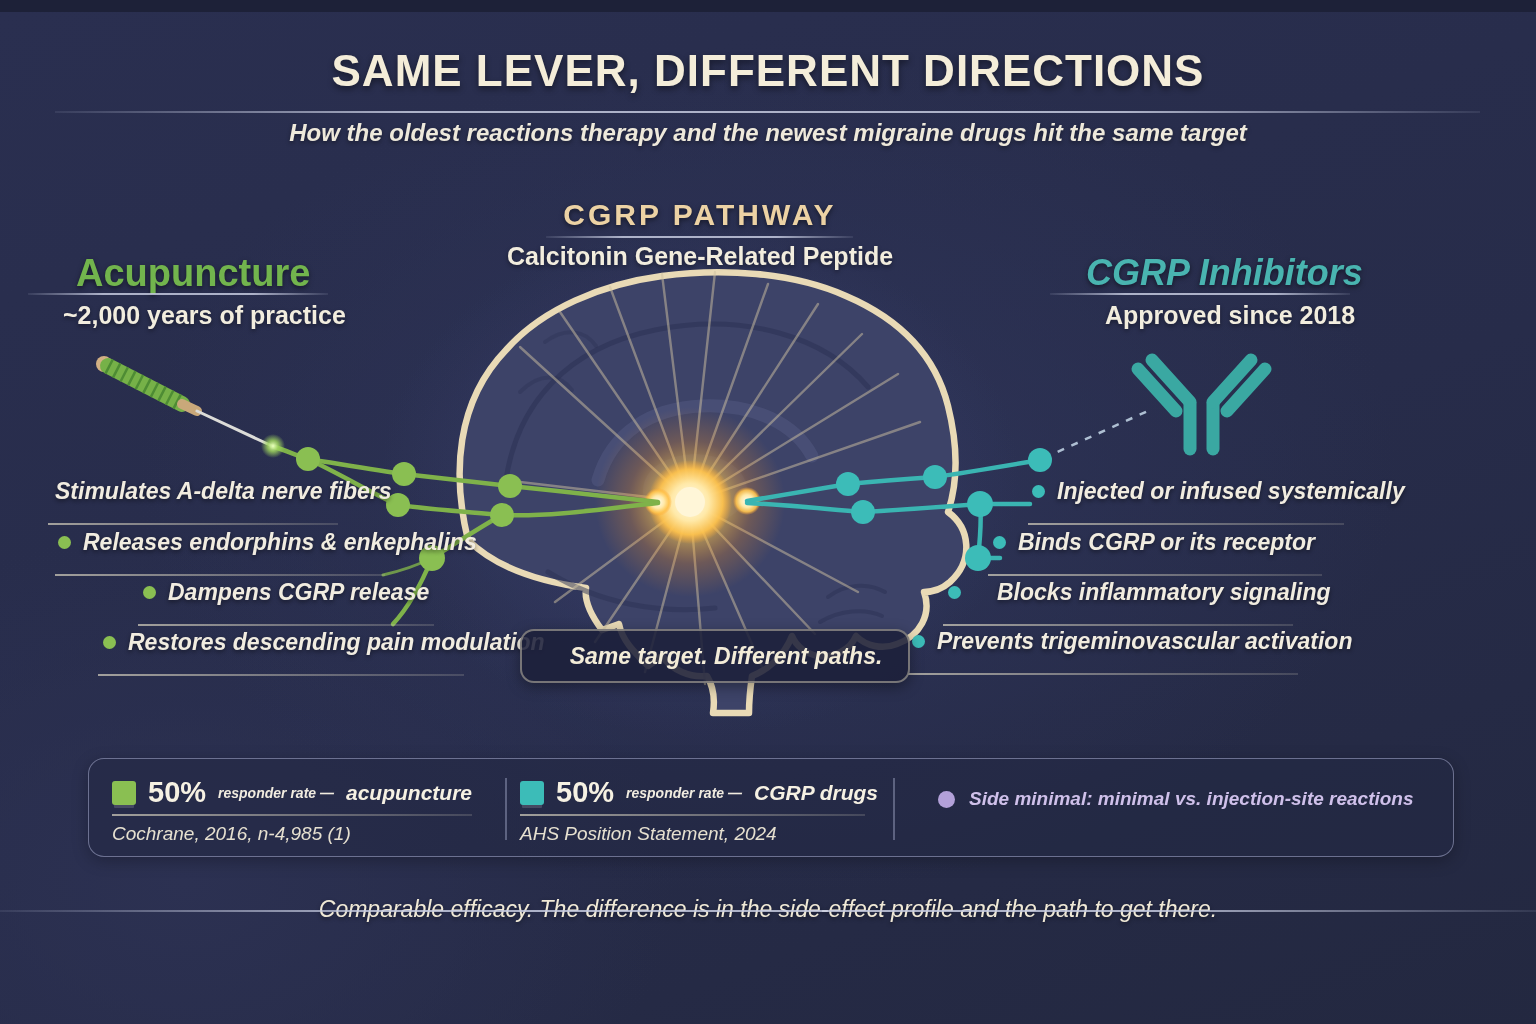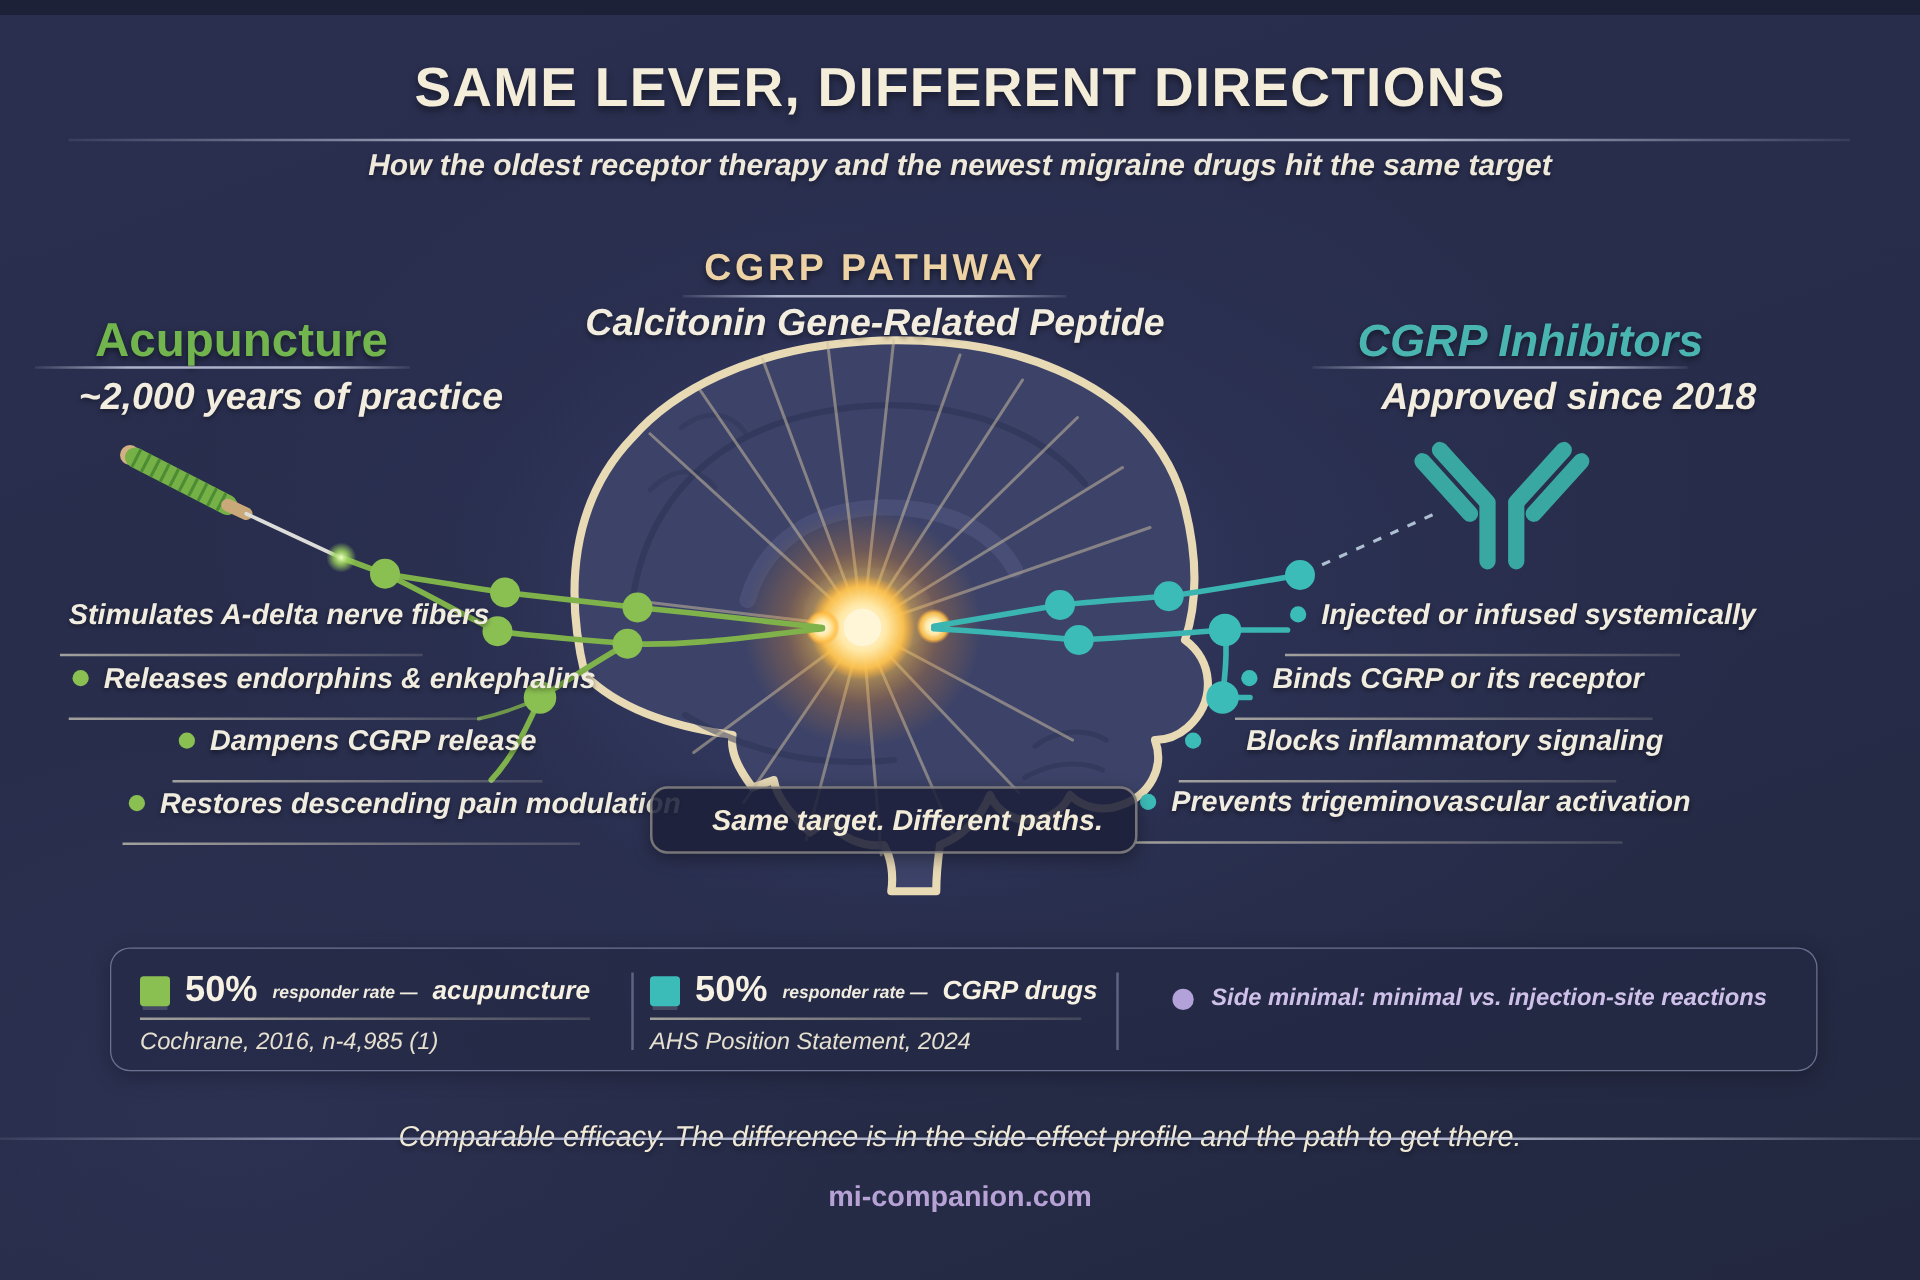--- a/index.html
+++ b/index.html
@@ -16,21 +16,21 @@
   .nowrap{white-space:nowrap;}
   
   .main-title{width:100%;text-align:center;top:34px;font-size:44px;font-weight:bold;
     letter-spacing:1px;color:#f4edd9;text-shadow:0 3px 6px rgba(0,0,0,.45);}
   .subtitle{width:100%;text-align:center;top:107px;font-size:24px;font-style:italic;
     font-weight:600;color:#eee9db;text-shadow:0 2px 4px rgba(0,0,0,.4);}
   .rule{height:2px;background:linear-gradient(90deg,rgba(140,146,172,.15),rgba(196,201,222,.85) 25%,rgba(196,201,222,.85) 75%,rgba(140,146,172,.15));}
   .thinline{height:2px;background:linear-gradient(90deg,rgba(214,209,190,.70),rgba(214,209,190,.18));}
   .col-heading{font-weight:bold;text-shadow:0 2px 5px rgba(0,0,0,.5);}
   .italic{font-style:italic;}
-  .sub-head{font-size:30px;font-style:italic;font-weight:600;color:#f2edde;text-shadow:0 2px 4px rgba(0,0,0,.4);}
+  .sub-head{font-size:25px;font-weight:600;color:#f2edde;text-shadow:0 2px 4px rgba(0,0,0,.4);}
   .bullet-row{font-size:23px;font-style:italic;font-weight:600;color:#f1ece0;
     text-shadow:0 2px 4px rgba(0,0,0,.45);display:flex;align-items:center;gap:12px;}
   .dot{width:13px;height:13px;border-radius:50%;display:inline-block;flex:0 0 auto;}
   
   .callout{left:520px;top:617px;width:364px;height:50px;border:2px solid rgba(193,188,168,.55);
     border-radius:14px;background:rgba(28,32,58,.88);box-shadow:0 4px 14px rgba(0,0,0,.35);
     display:flex;align-items:center;justify-content:center;font-size:23px;font-weight:bold;
     font-style:italic;color:#f3ecd8;padding-left:22px;}
   
   .stats-box{left:88px;top:746px;width:1364px;height:97px;border:1.5px solid rgba(148,152,184,.65);
@@ -171,21 +171,21 @@
       <line x1="1213" y1="437" x2="1213" y2="392"></line>
       <line x1="1190" y1="390" x2="1152" y2="348"></line>
       <line x1="1176" y1="399" x2="1138" y2="357"></line>
       <line x1="1213" y1="390" x2="1251" y2="348"></line>
       <line x1="1227" y1="399" x2="1265" y2="357"></line>
     </g>
   </svg>
 
   <div class="abs main-title nowrap">SAME LEVER, DIFFERENT DIRECTIONS</div>
   <div class="abs rule" style="left:55px;top:99px;width:1425px;"></div>
-  <div class="abs subtitle nowrap">How the oldest receptor therapy and the newest migraine drugs hit the same target</div>
+  <div class="abs subtitle nowrap">How the oldest reactions therapy and the newest migraine drugs hit the same target</div>
 
   <div class="abs col-heading nowrap" style="left:460px;top:186px;width:480px;text-align:center;font-size:30px;letter-spacing:3px;color:#ecd2a4;">CGRP PATHWAY</div>
   <div class="abs rule" style="left:546px;top:224px;width:307px;"></div>
   <div class="abs sub-head nowrap" style="left:460px;top:230px;width:480px;text-align:center;">Calcitonin Gene-Related Peptide</div>
 
   <div class="abs col-heading nowrap" style="left:76px;top:240px;font-size:38px;color:#72b44d;">Acupuncture</div>
   <div class="abs rule" style="left:28px;top:281px;width:300px;"></div>
   <div class="abs sub-head nowrap" style="left:63px;top:289px;">~2,000 years of practice</div>
 
   <div class="abs bullet-row nowrap" style="left:55px;top:466px;">
@@ -275,15 +275,14 @@
       <span class="nowrap" style="font-size:19px;font-style:italic;font-weight:600;color:#cfc0ea;">
         <span>Side minimal:</span>
         <b>minimal</b>
         <span>vs. injection-site reactions</span>
       </span>
     </div>
   </div>
 
   <div class="abs tagline nowrap">Comparable efficacy. The difference is in the side-effect profile and the path to get there.</div>
   <div class="abs rule" style="left:0;top:898px;width:1536px;"></div>
-  <div class="abs footer-link">mi-companion.com</div>
 
 </div>
 
 </body></html>

